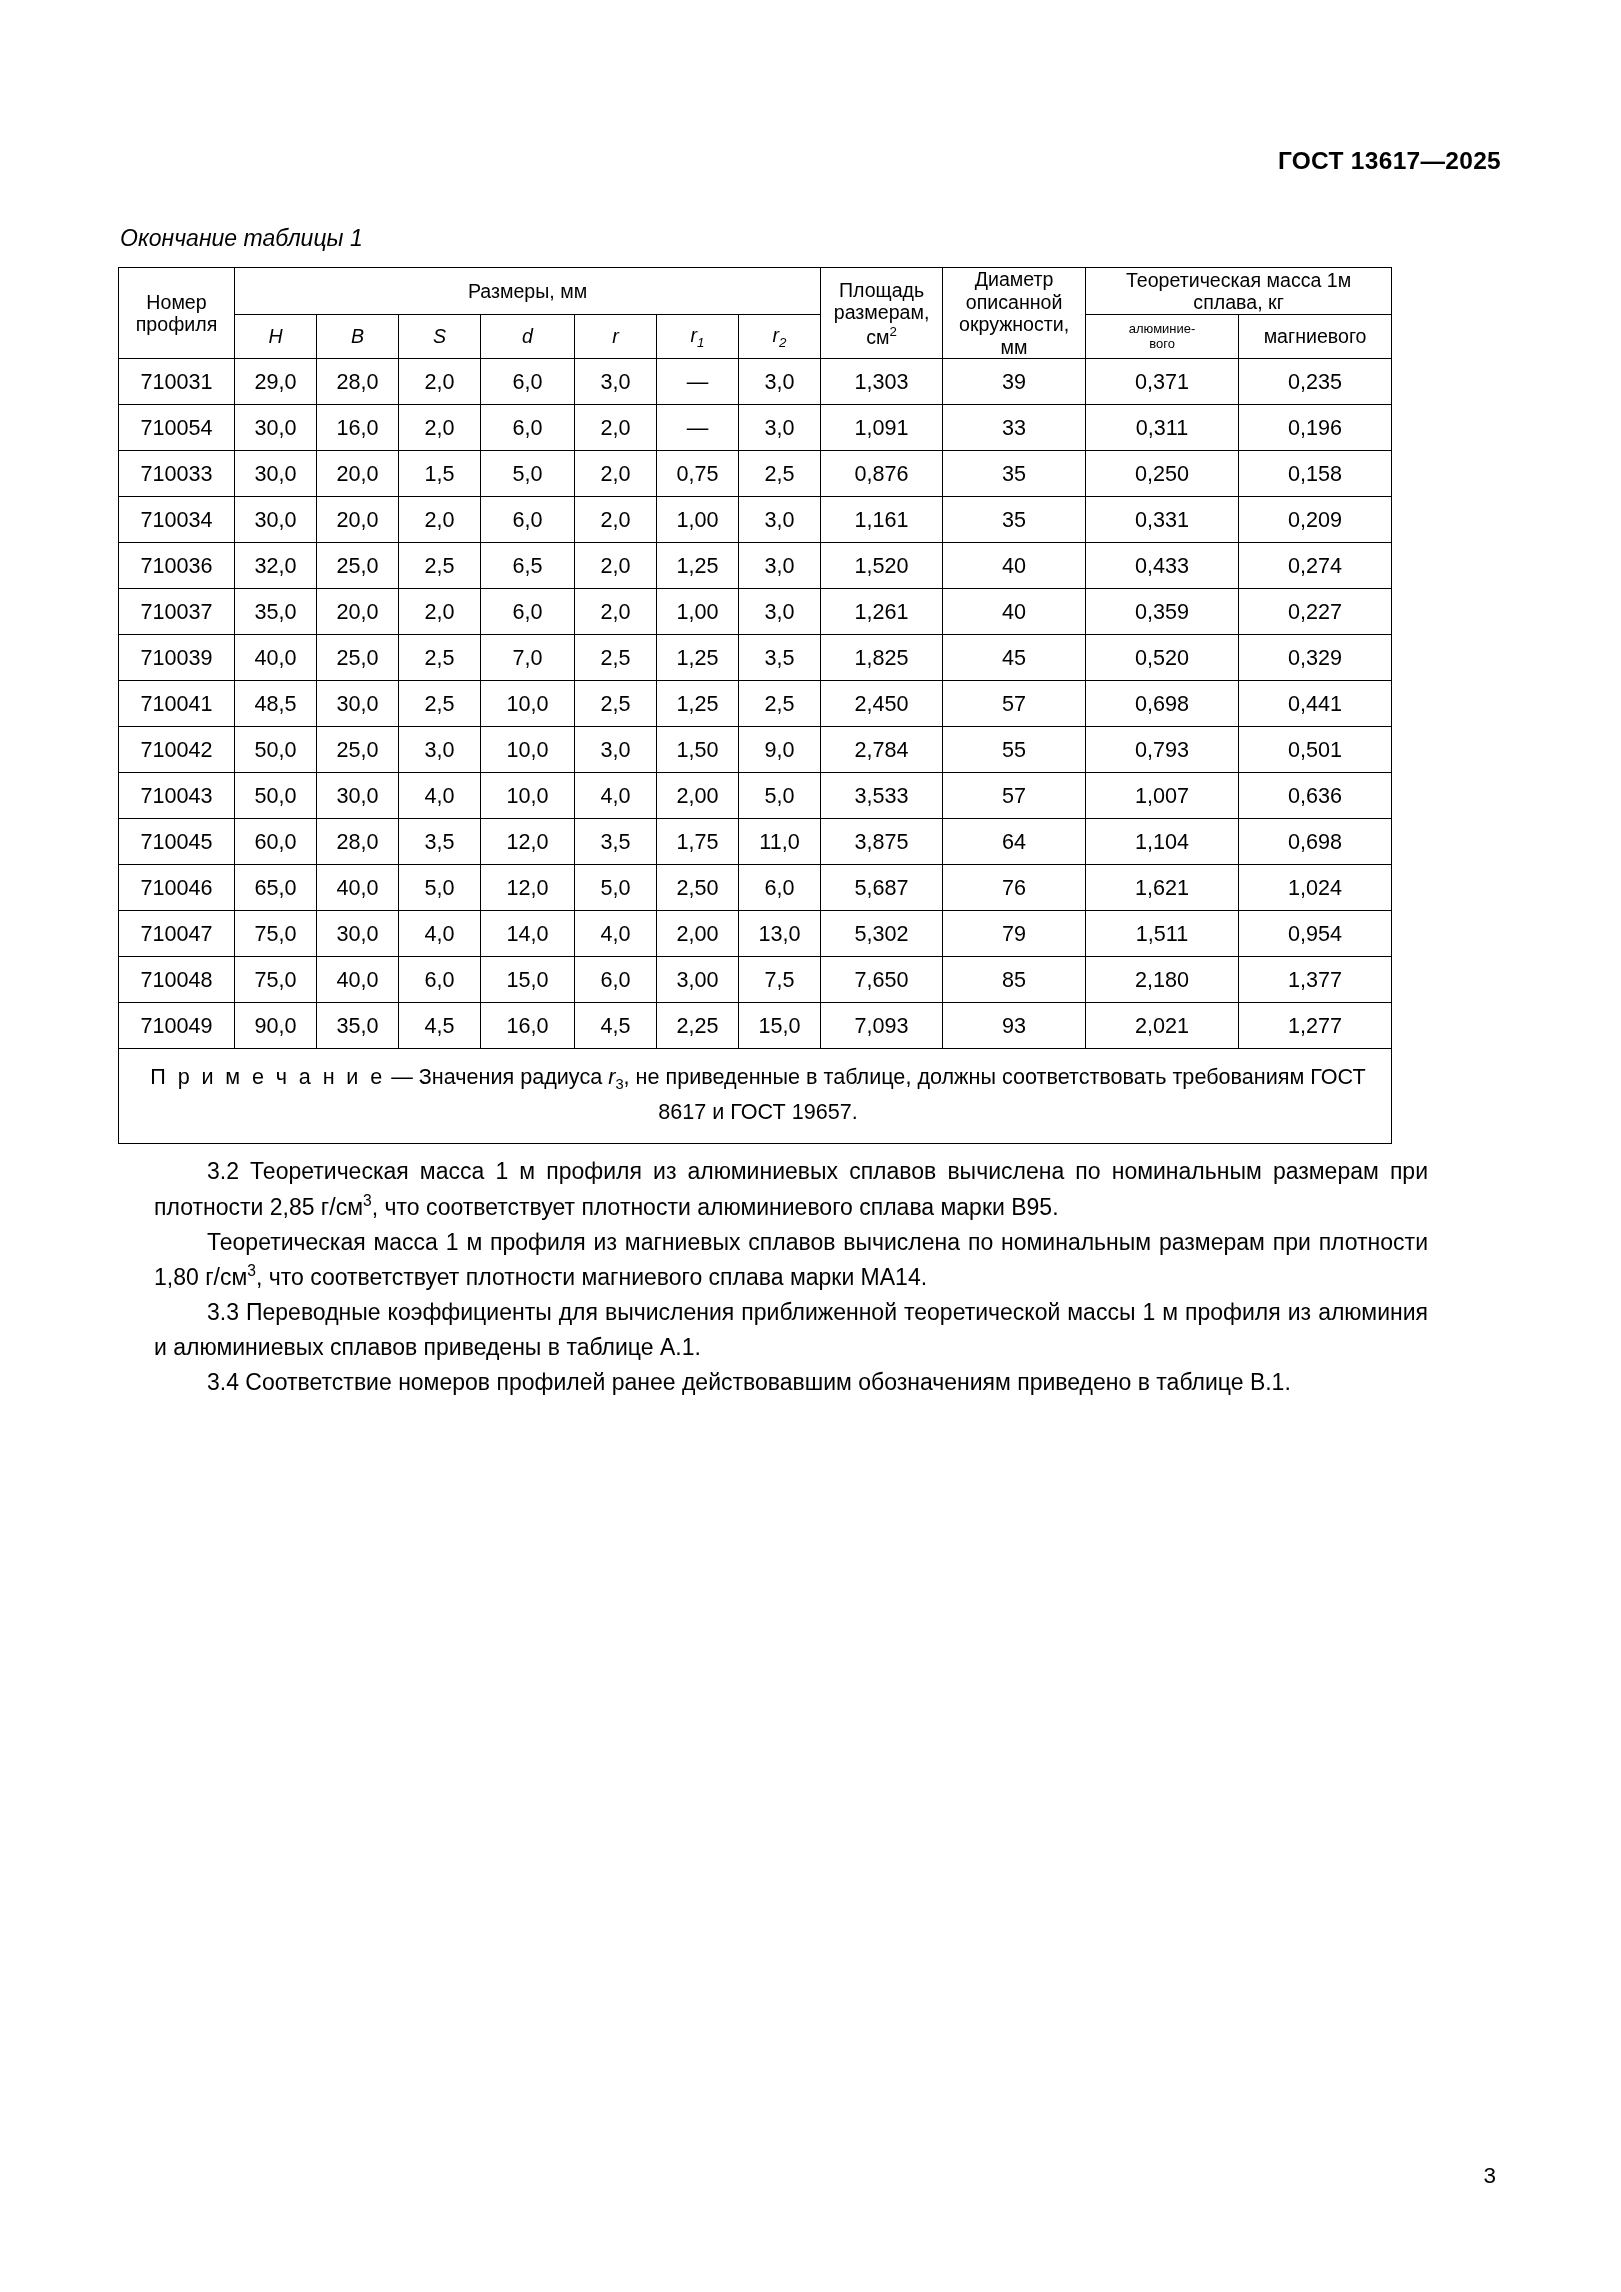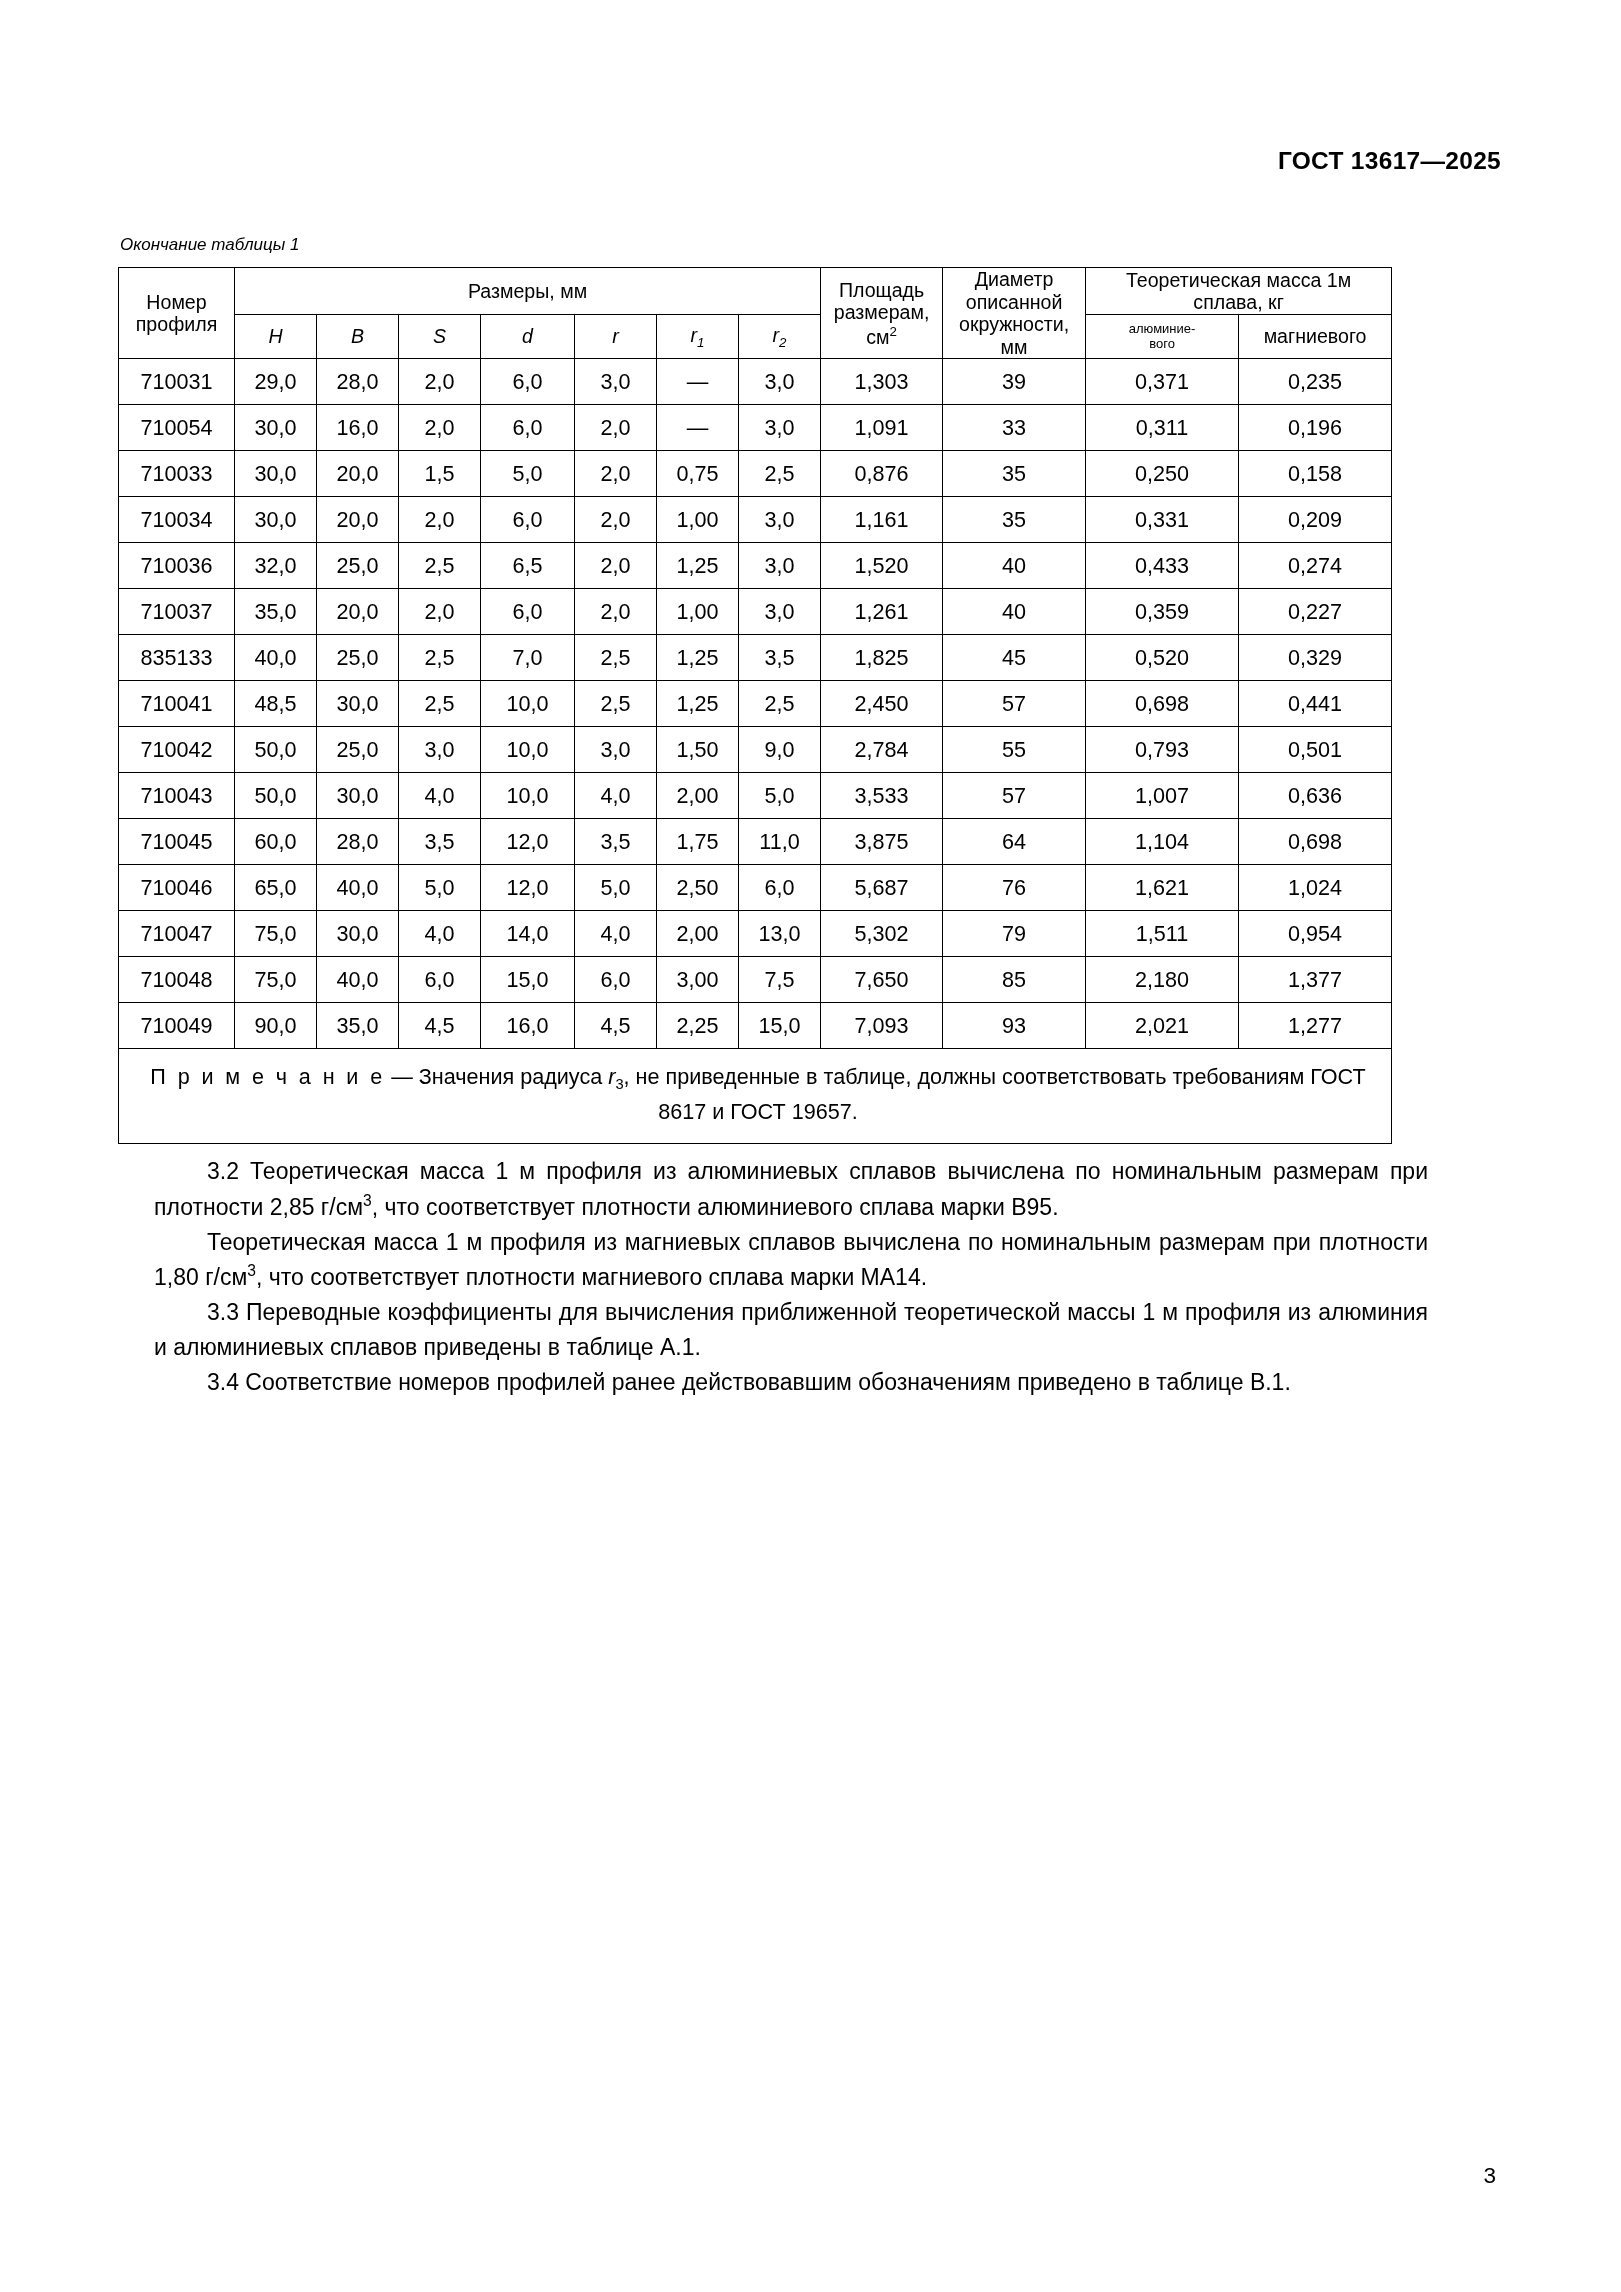--- a/index.html
+++ b/index.html
@@ -24,23 +24,23 @@
   .header {
     position: absolute;
     top: 147px;
     right: 120px;
     font-size: 24.5px;
     font-weight: bold;
     letter-spacing: 0.3px;
   }
   .table-caption {
     position: absolute;
-    top: 235px;
+    top: 225px;
     left: 120px;
-    font-size: 17px;
+    font-size: 23px;
     font-style: italic;
   }
   .main-table-wrap {
     position: absolute;
     top: 267px;
     left: 118px;
     width: 1274px;
   }
   table.profiles {
     border-collapse: collapse;
@@ -244,21 +244,21 @@
           <td>6,0</td>
           <td>2,0</td>
           <td>1,00</td>
           <td>3,0</td>
           <td>1,261</td>
           <td>40</td>
           <td>0,359</td>
           <td>0,227</td>
         </tr>
         <tr>
-          <td>835133</td>
+          <td>710039</td>
           <td>40,0</td>
           <td>25,0</td>
           <td>2,5</td>
           <td>7,0</td>
           <td>2,5</td>
           <td>1,25</td>
           <td>3,5</td>
           <td>1,825</td>
           <td>45</td>
           <td>0,520</td>

